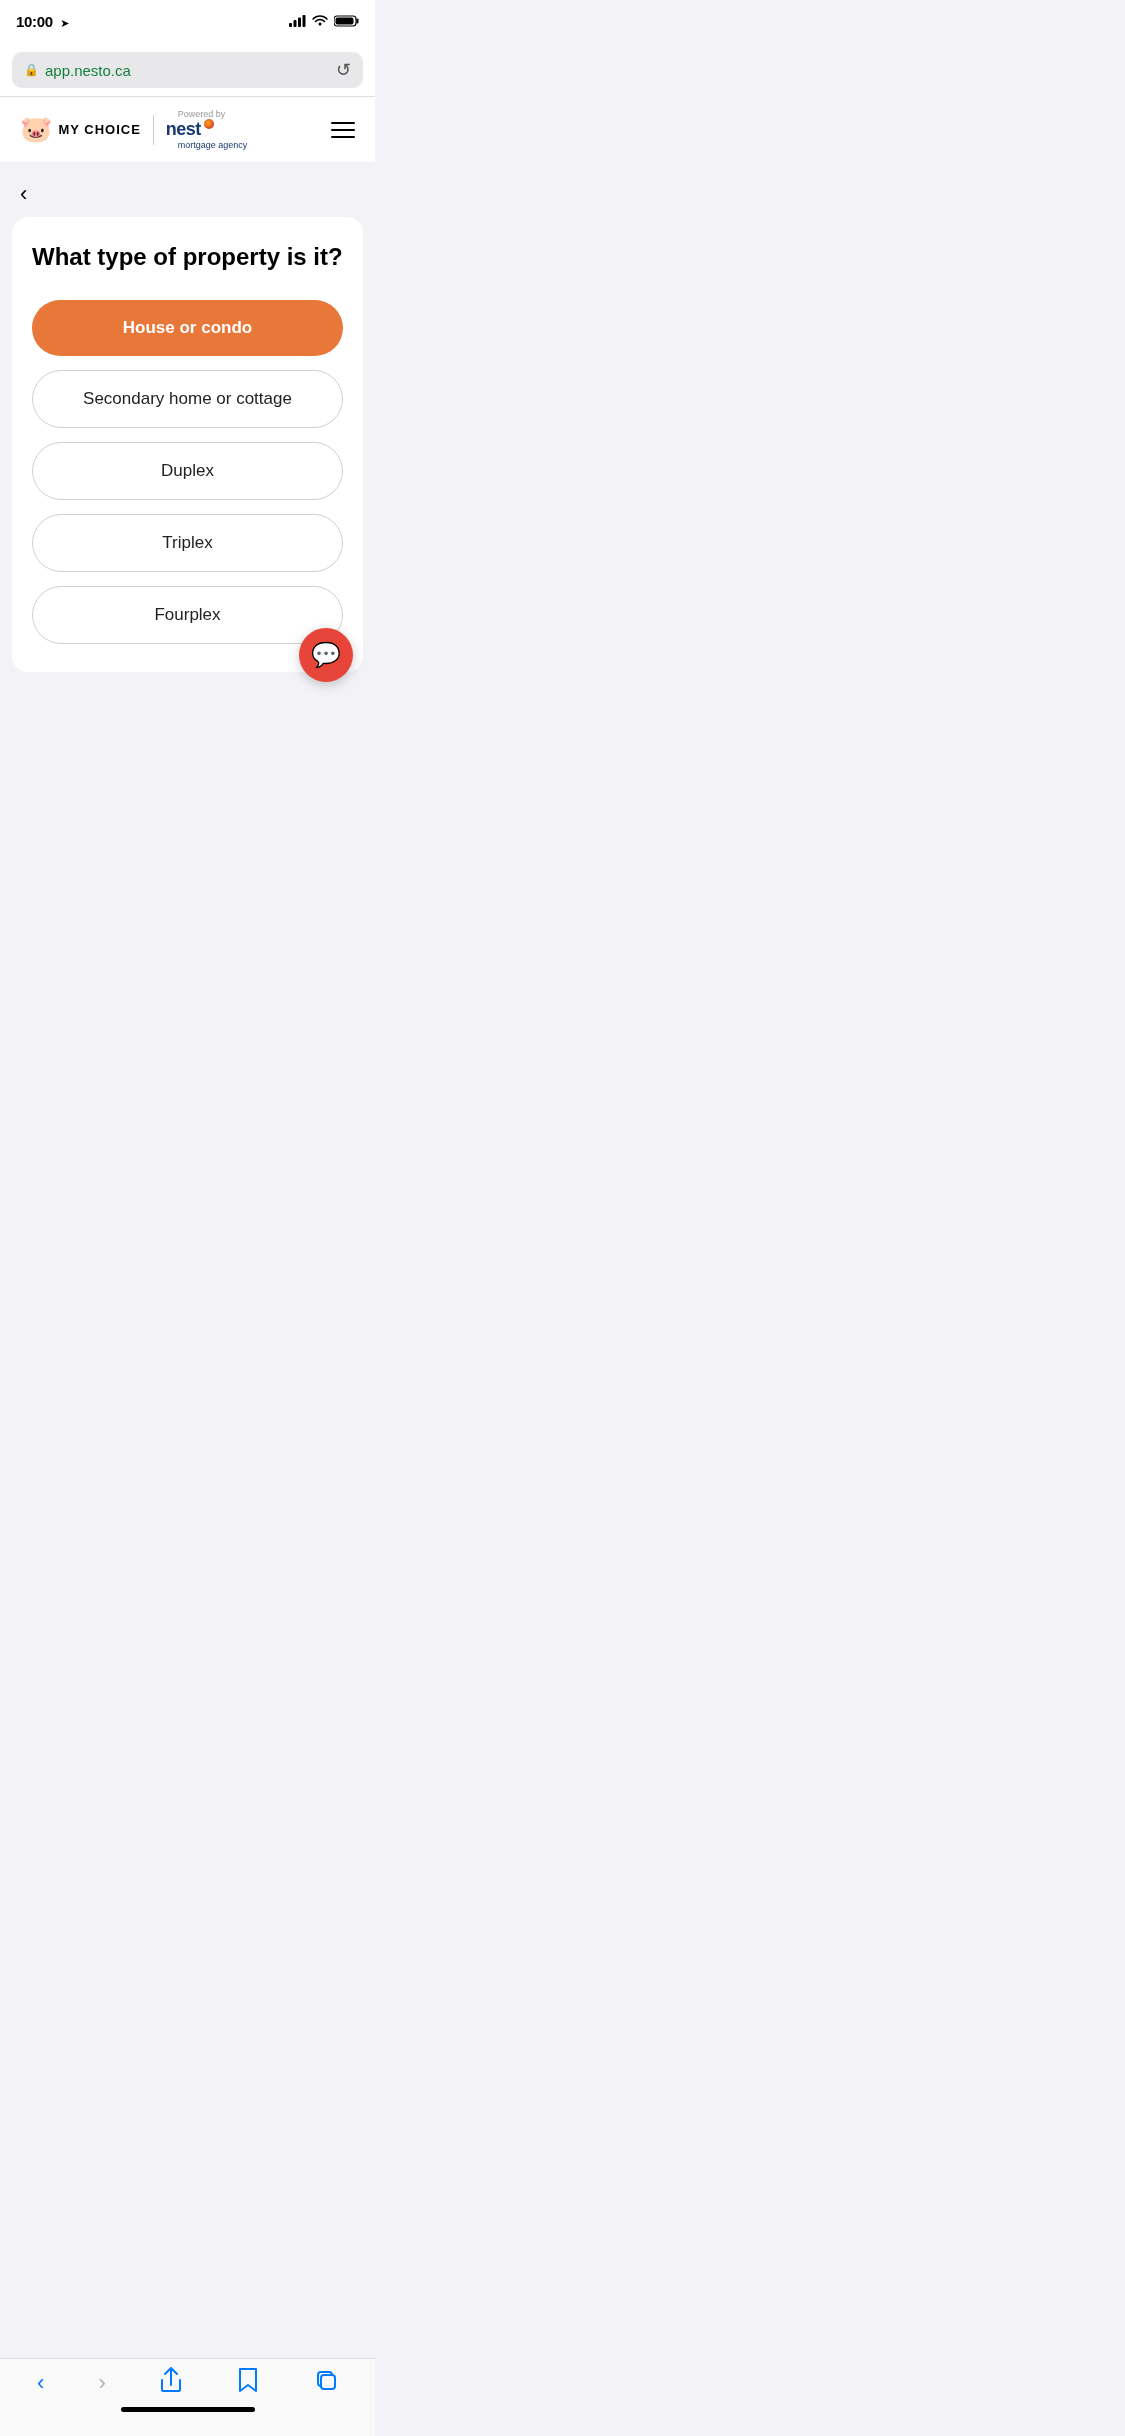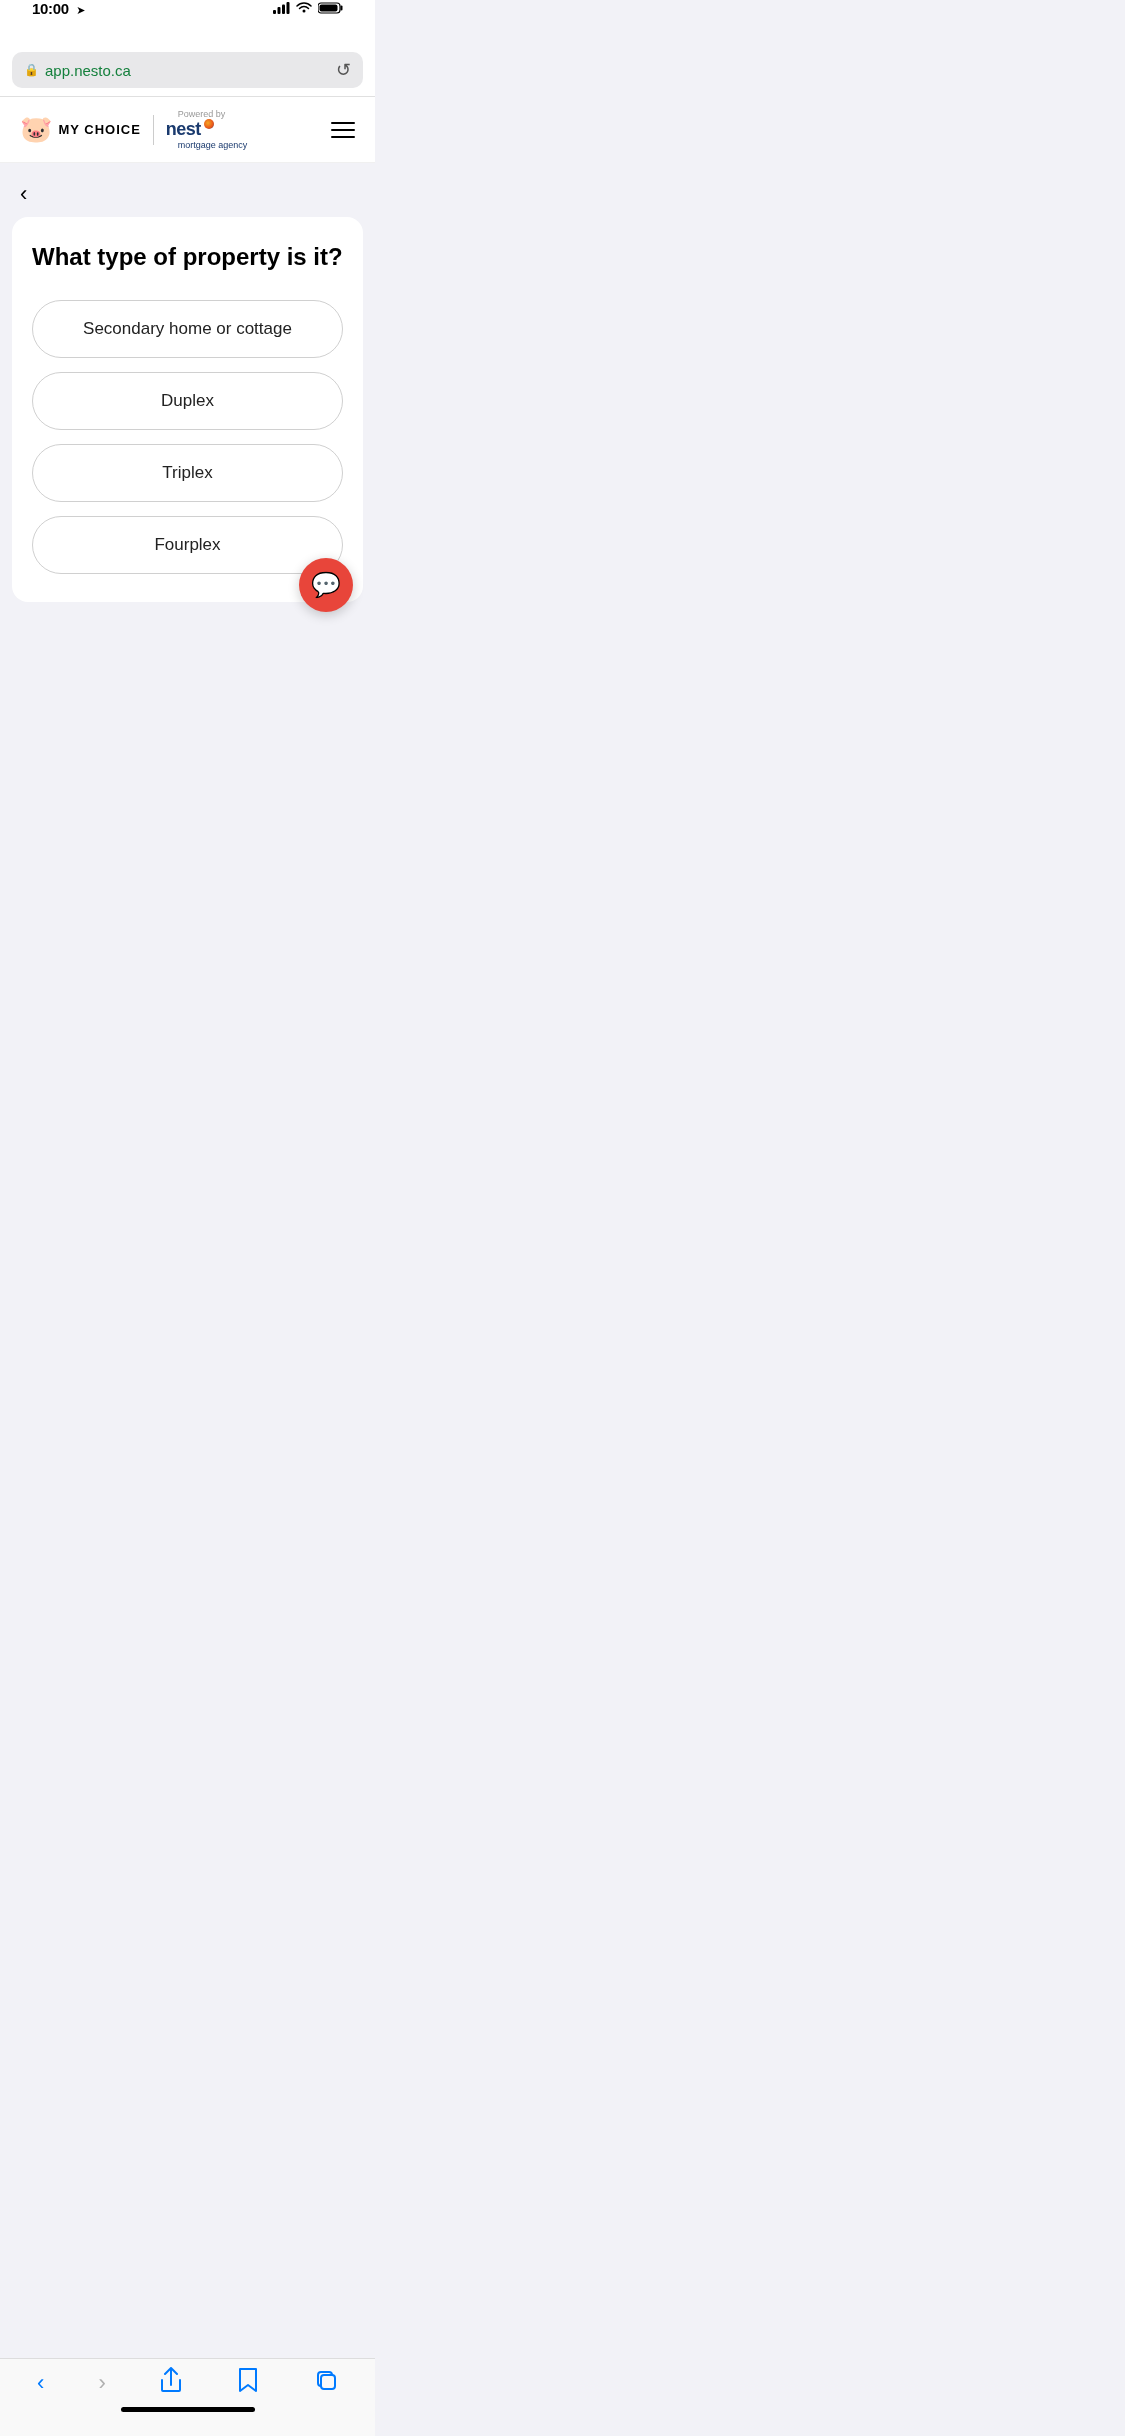--- a/index.html
+++ b/index.html
@@ -11,23 +11,23 @@
       width: 375px;
       min-height: 812px;
       overflow-x: hidden;
     }
 
     
     .status-bar {
       background: #fff;
       height: 44px;
       display: flex;
-      align-items: flex-start;
+      align-items: center;
       justify-content: space-between;
-      padding: 0 32px;
+      padding: 0 16px;
     }
     .status-time {
       font-size: 15px;
       font-weight: 600;
       letter-spacing: -0.3px;
     }
     .status-icons {
       display: flex;
       align-items: center;
       gap: 6px;
@@ -366,20 +366,21 @@
 
   <div class="back-area">
     <span class="back-btn">‹</span>
   </div>
 
 
   <div class="card">
     <h2 class="question-title">What type of property is it?</h2>
 
     <div class="options-list">
+      <button class="option-btn selected">House or condo</button>
       <button class="option-btn unselected">Secondary home or cottage</button>
       <button class="option-btn unselected">Duplex</button>
       <button class="option-btn unselected">Triplex</button>
       <button class="option-btn unselected">Fourplex</button>
     </div>
 
     <div class="chat-fab">
       <span class="chat-fab-icon">💬</span>
     </div>
   </div>

